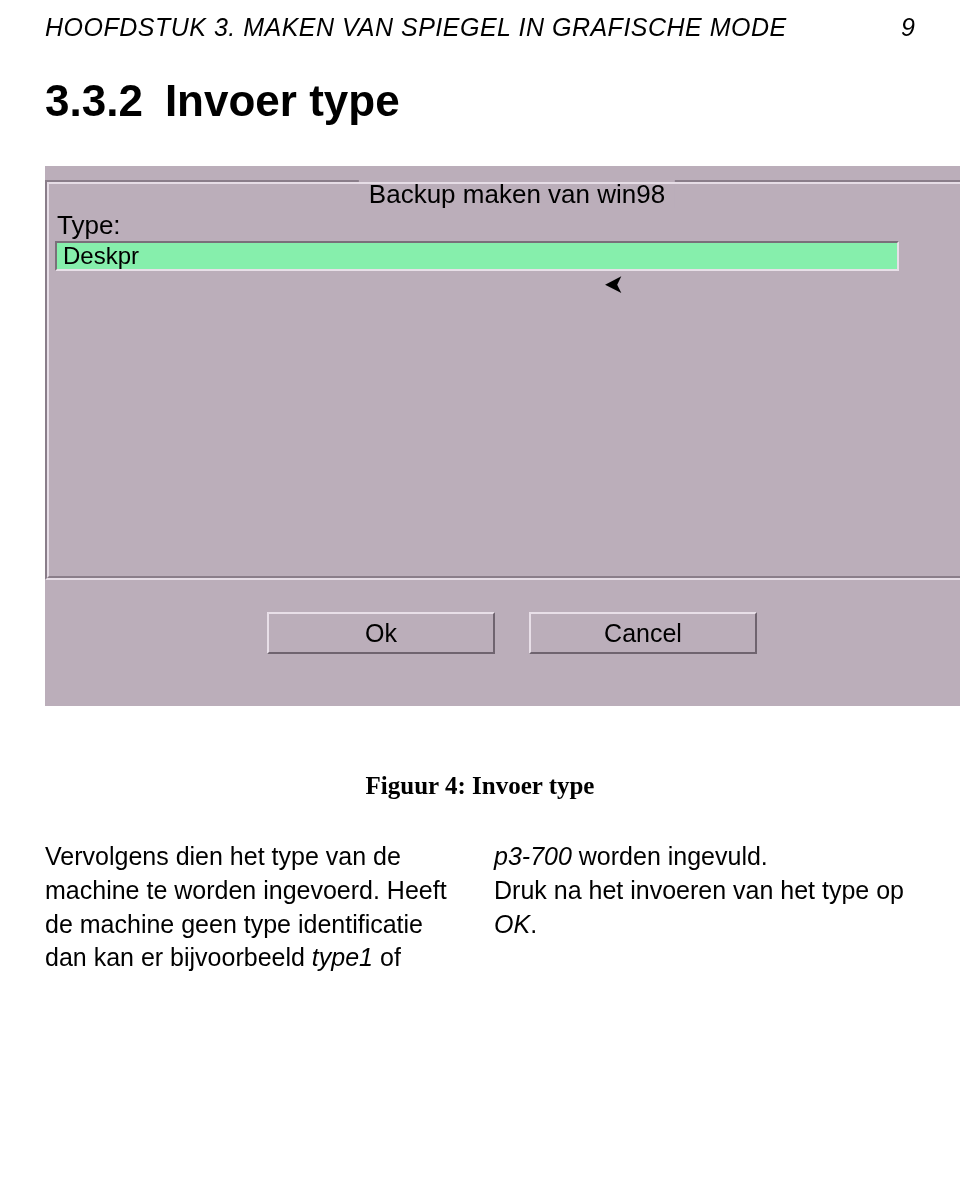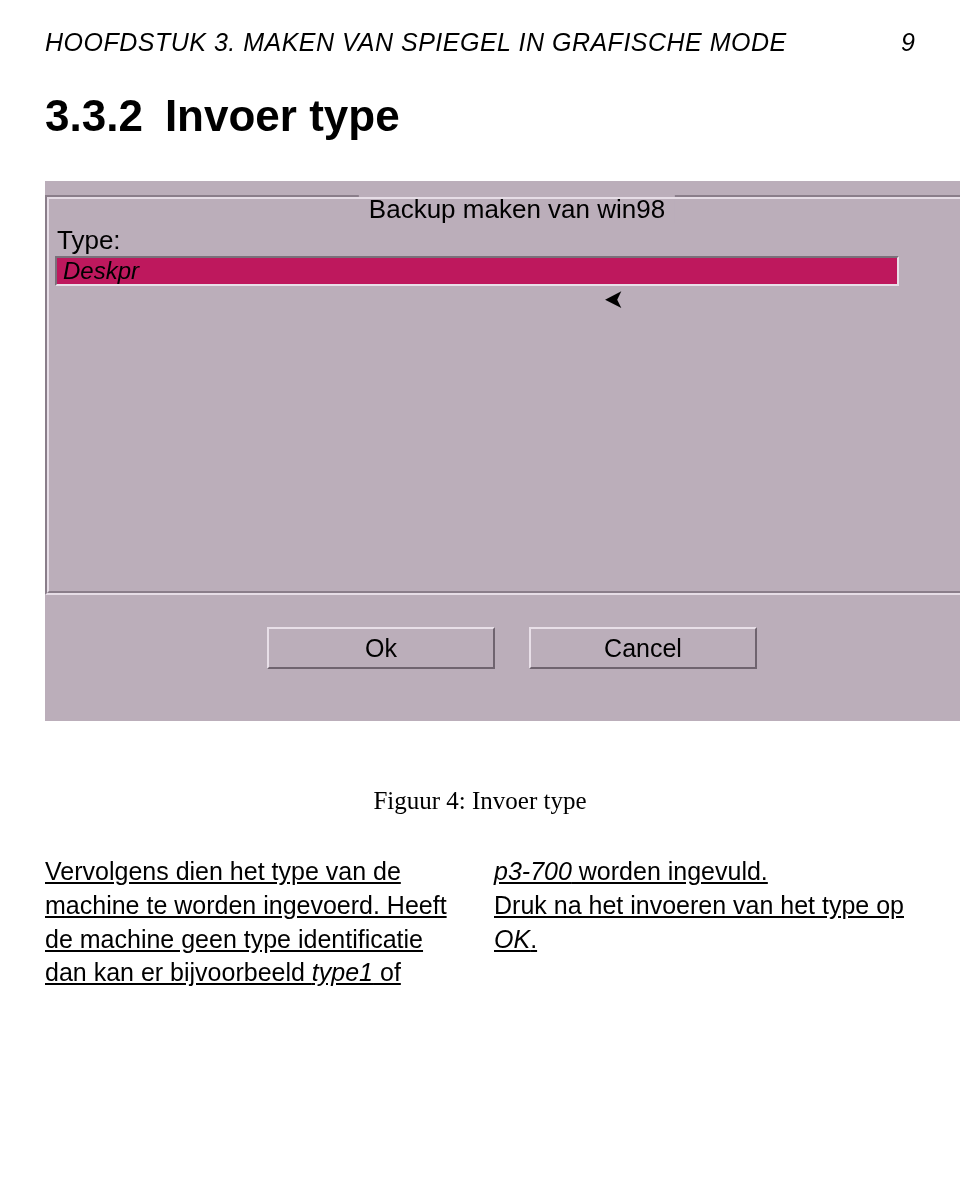--- a/index.html
+++ b/index.html
@@ -5,21 +5,21 @@
   html, body {
     margin: 0;
     padding: 0;
     background: #ffffff;
     width: 960px;
     font-family: "Helvetica Neue", Helvetica, Arial, sans-serif;
     color: #000;
   }
   .page {
     width: 960px;
-    padding: 28px 45px 40px 45px;
+    padding: 13px 45px 40px 45px;
     box-sizing: border-box;
   }
   .header-row {
     display: flex;
     justify-content: space-between;
     align-items: baseline;
     font-style: italic;
     font-size: 25px;
     margin-bottom: 34px;
   }
@@ -88,32 +88,31 @@
     top: 28px;
     font-size: 26px;
     color: #000000;
   }
   .type-input {
     position: absolute;
     left: 8px;
     top: 59px;
     width: 844px;
     height: 30px;
-    background: #be185d;
+    background: #86efac;
     border-top: 2px solid #7a707a;
     border-left: 2px solid #7a707a;
     border-bottom: 2px solid #e8dfe8;
     border-right: 2px solid #e8dfe8;
     box-sizing: border-box;
     font-family: Arial, Helvetica, sans-serif;
     font-size: 24px;
     padding: 0 6px;
     line-height: 26px;
     outline: none;
-    font-style: italic;
   }
   .cursor-arrow {
     position: absolute;
     top: 88px;
     left: 557px;
     font-size: 24px;
     color: #000;
     pointer-events: none;
     transform: scaleX(-1) scaleY(1.1);
   }
@@ -137,28 +136,28 @@
   }
   .btn-ok { left: 222px; }
   .btn-cancel { left: 484px; }
 
   .figure-caption {
     text-align: center;
     font-family: "Times New Roman", Times, serif;
     font-size: 25px;
     margin-top: 66px;
     margin-bottom: 40px;
+    font-weight: bold;
   }
 
   .two-col {
     display: flex;
     gap: 28px;
     font-size: 25px;
     line-height: 1.35;
-    text-decoration: underline;
   }
   .col {
     flex: 1 1 0;
   }
   .italic { font-style: italic; }
 </style>
 </head>
 <body>
 
 <div class="page">

